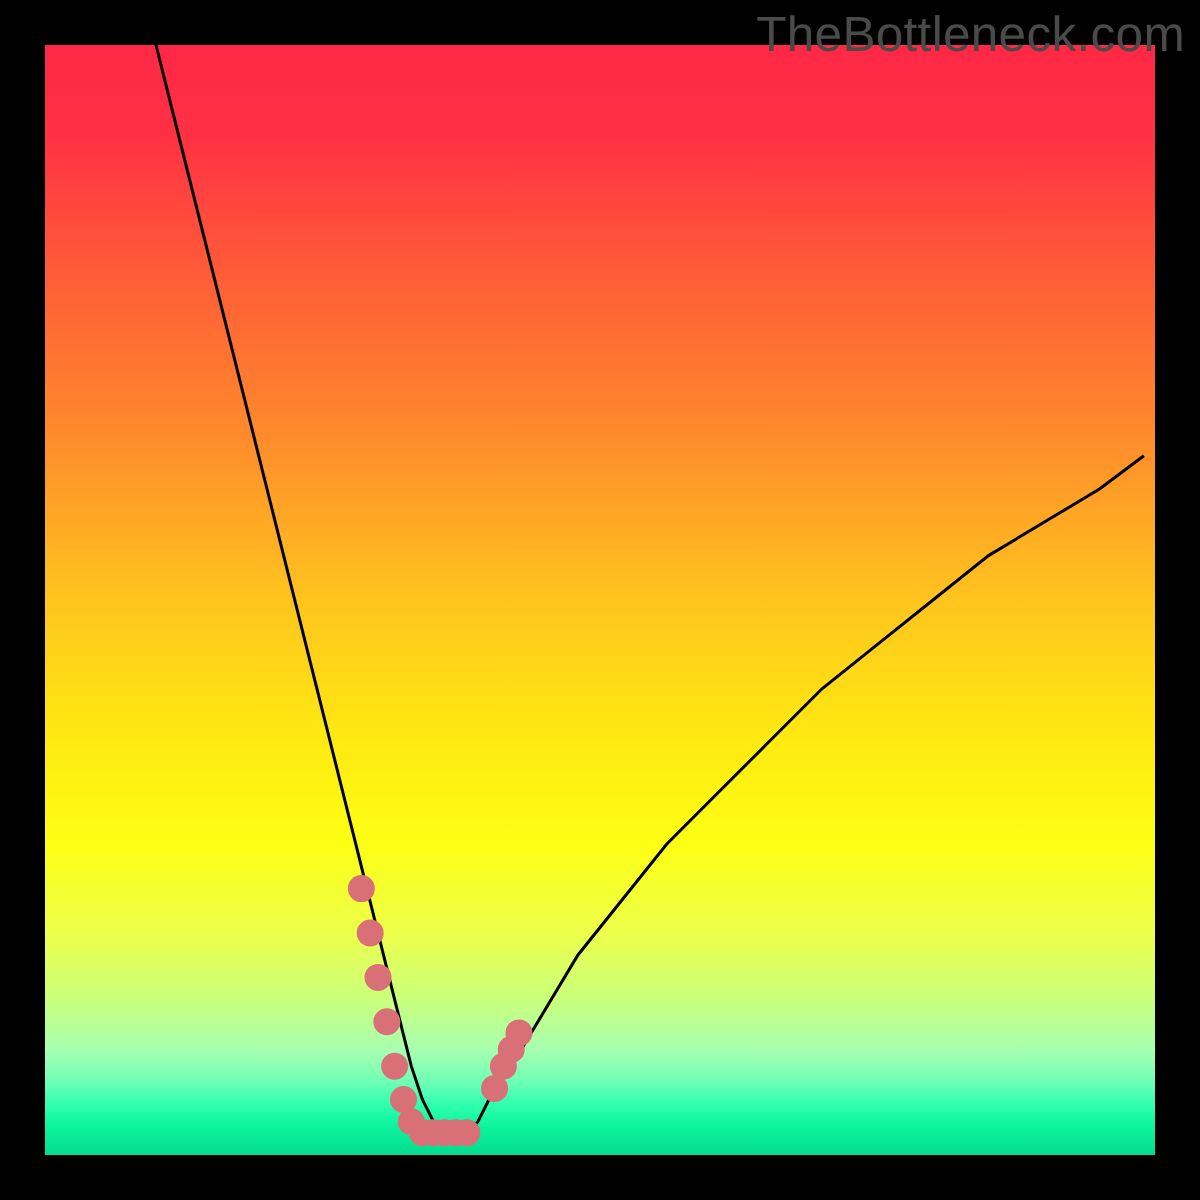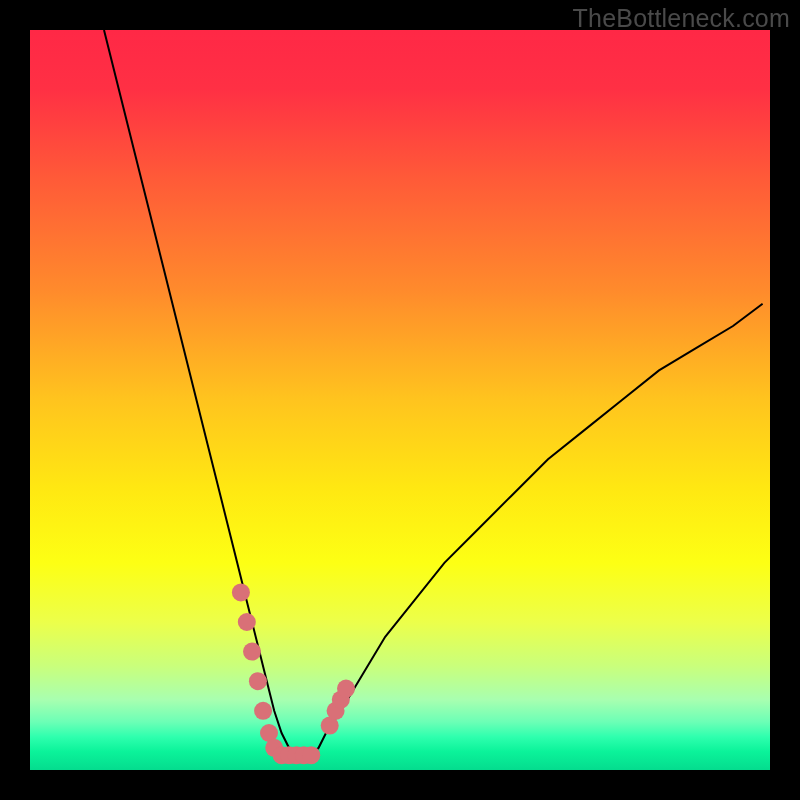--- a/index.html
+++ b/index.html
@@ -23,21 +23,21 @@
     left: 30px;
     width: 740px;
     height: 740px;
     overflow: hidden;
   }
   .watermark {
     position: absolute;
     top: 4px;
     right: 10px;
     color: #4a4a4a;
-    font-size: 25px;
+    font-size: 33px;
     font-weight: 400;
     letter-spacing: 0.2px;
   }
 </style>
 </head>
 <body>
 
 <div class="frame">
   <div class="plot-area">
     <svg id="chart-svg" width="740" height="740" viewBox="0 0 740 740">

